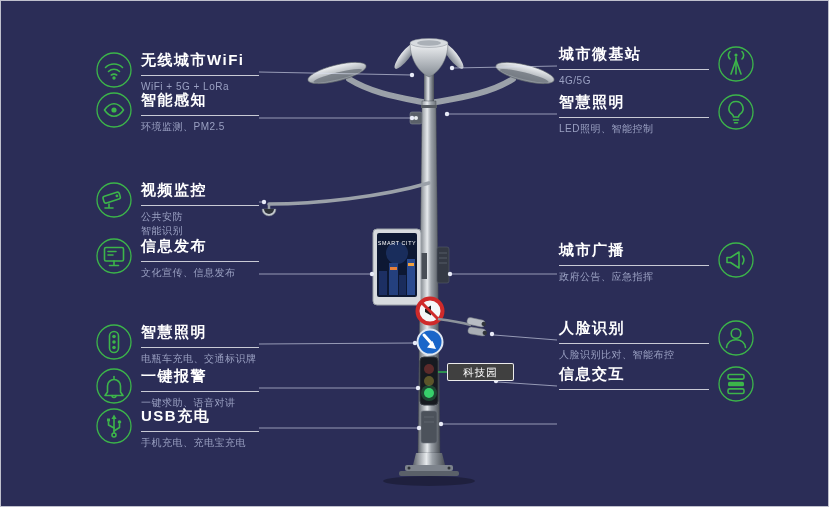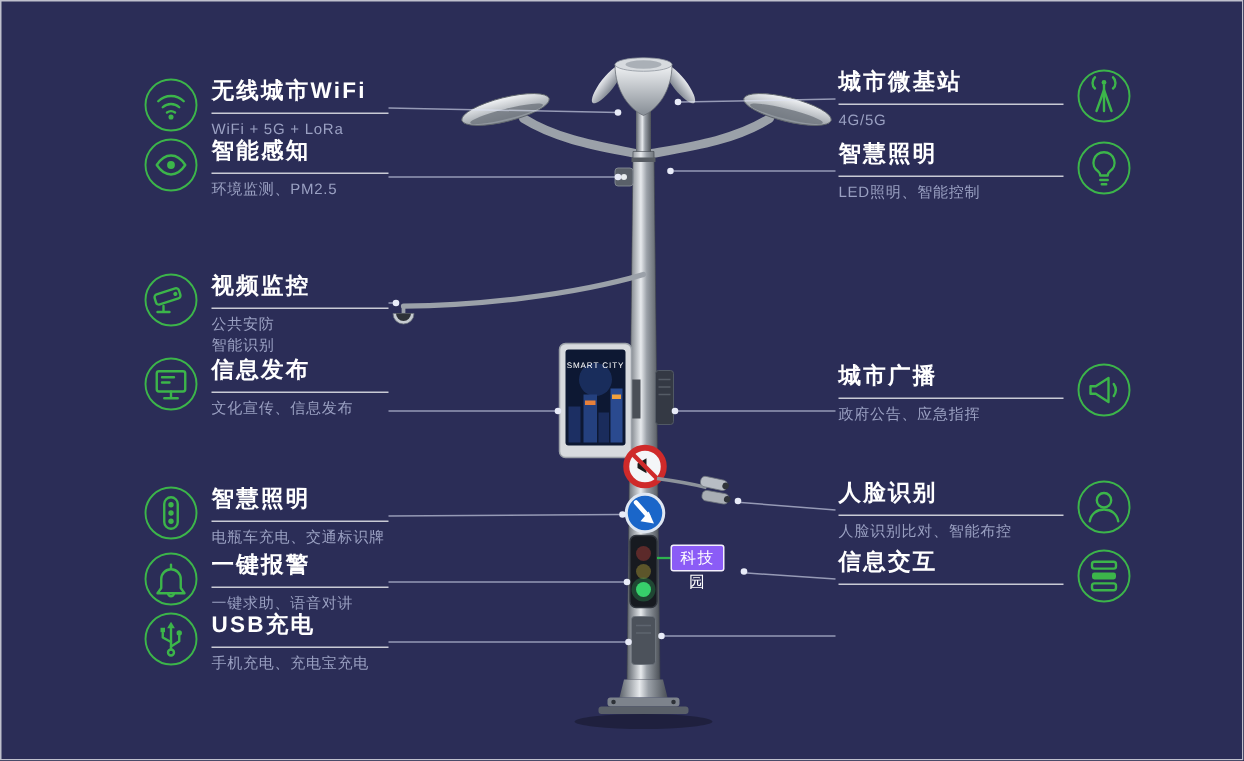--- a/index.html
+++ b/index.html
@@ -20,22 +20,22 @@
   .feature.right .texts{width:150px;}
   .title{
     color:#ffffff;font-size:15px;font-weight:bold;letter-spacing:1.5px;
     padding-bottom:5px;border-bottom:1px solid rgba(255,255,255,.75);white-space:nowrap;
   }
   .subtitle{
     margin-top:4px;color:#9aa0c2;font-size:10px;line-height:1.4;
     letter-spacing:.5px;white-space:pre-line;
   }
   .park-tag{
-    position:absolute;left:446px;top:362px;width:36px;height:18px;z-index:2;
-    background:#8b5cf6;color:#fff;font-size:10.5px;line-height:16px;text-align:center;
+    position:absolute;left:446px;top:362px;width:67px;height:18px;z-index:2;
+    background:#404040;color:#fff;font-size:10.5px;line-height:16px;text-align:center;
     border:1px solid rgba(255,255,255,.9);border-radius:2px;letter-spacing:1px;box-sizing:border-box;
   }
 </style>
 </head>
 <body>
 
 <div class="stage">
 
   <svg class="overlay" viewBox="0 0 829 507">
     <defs>

